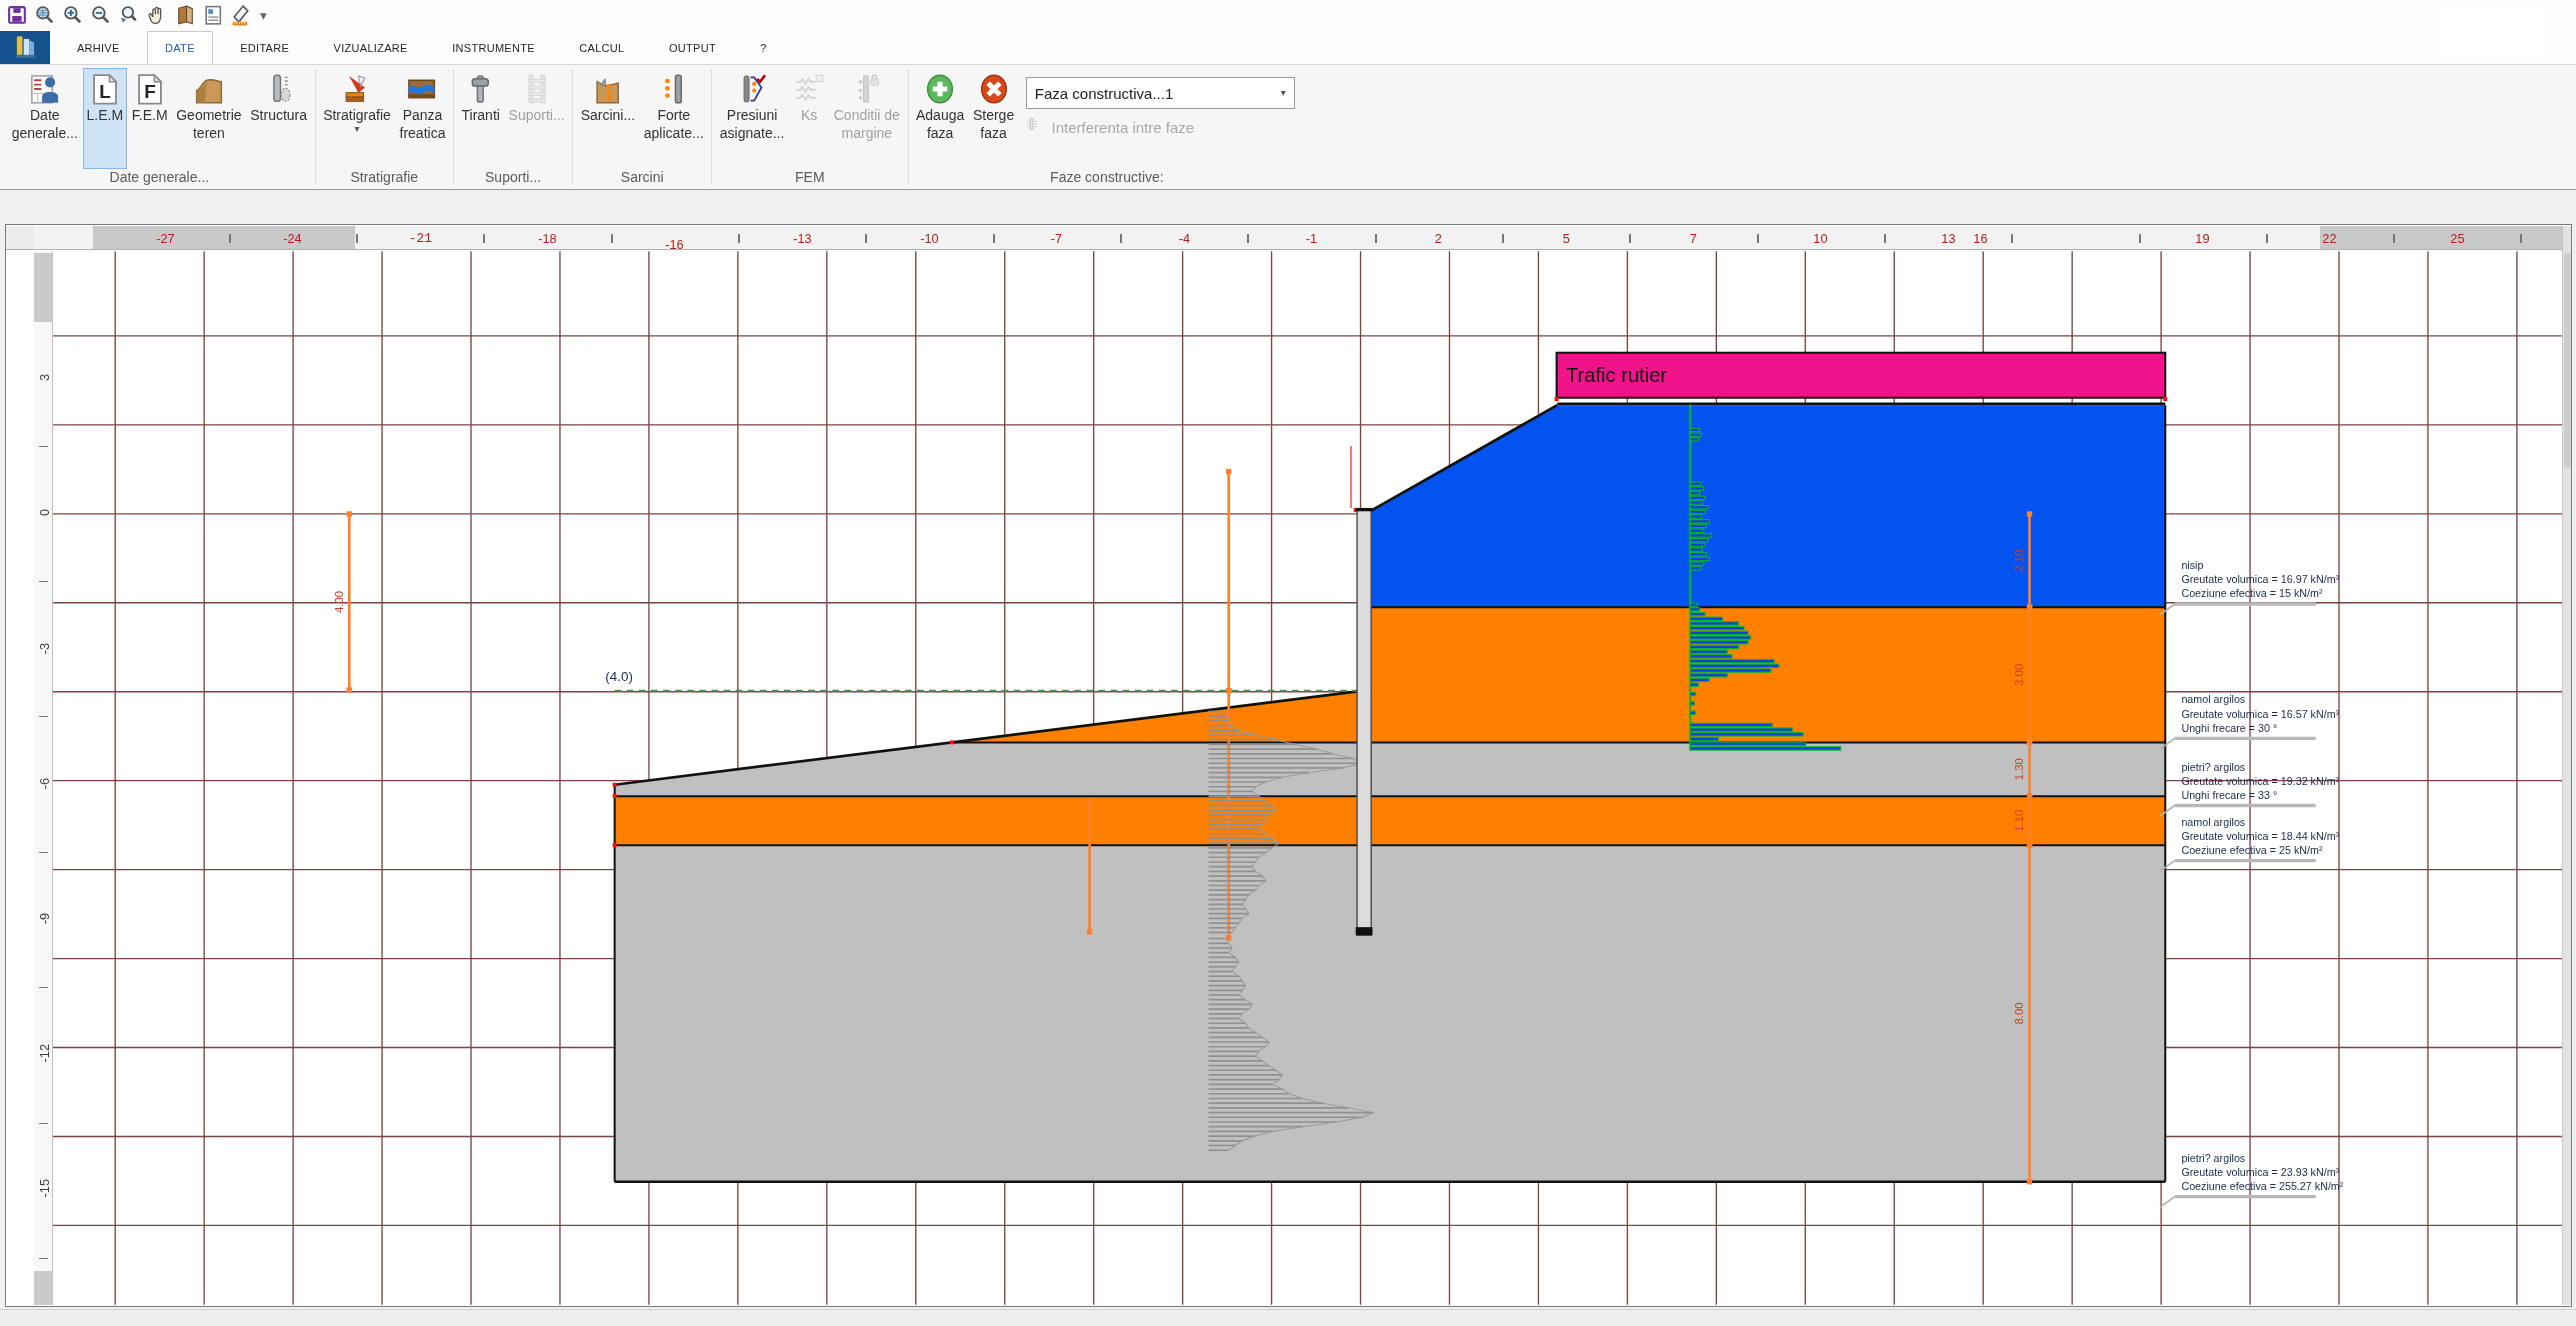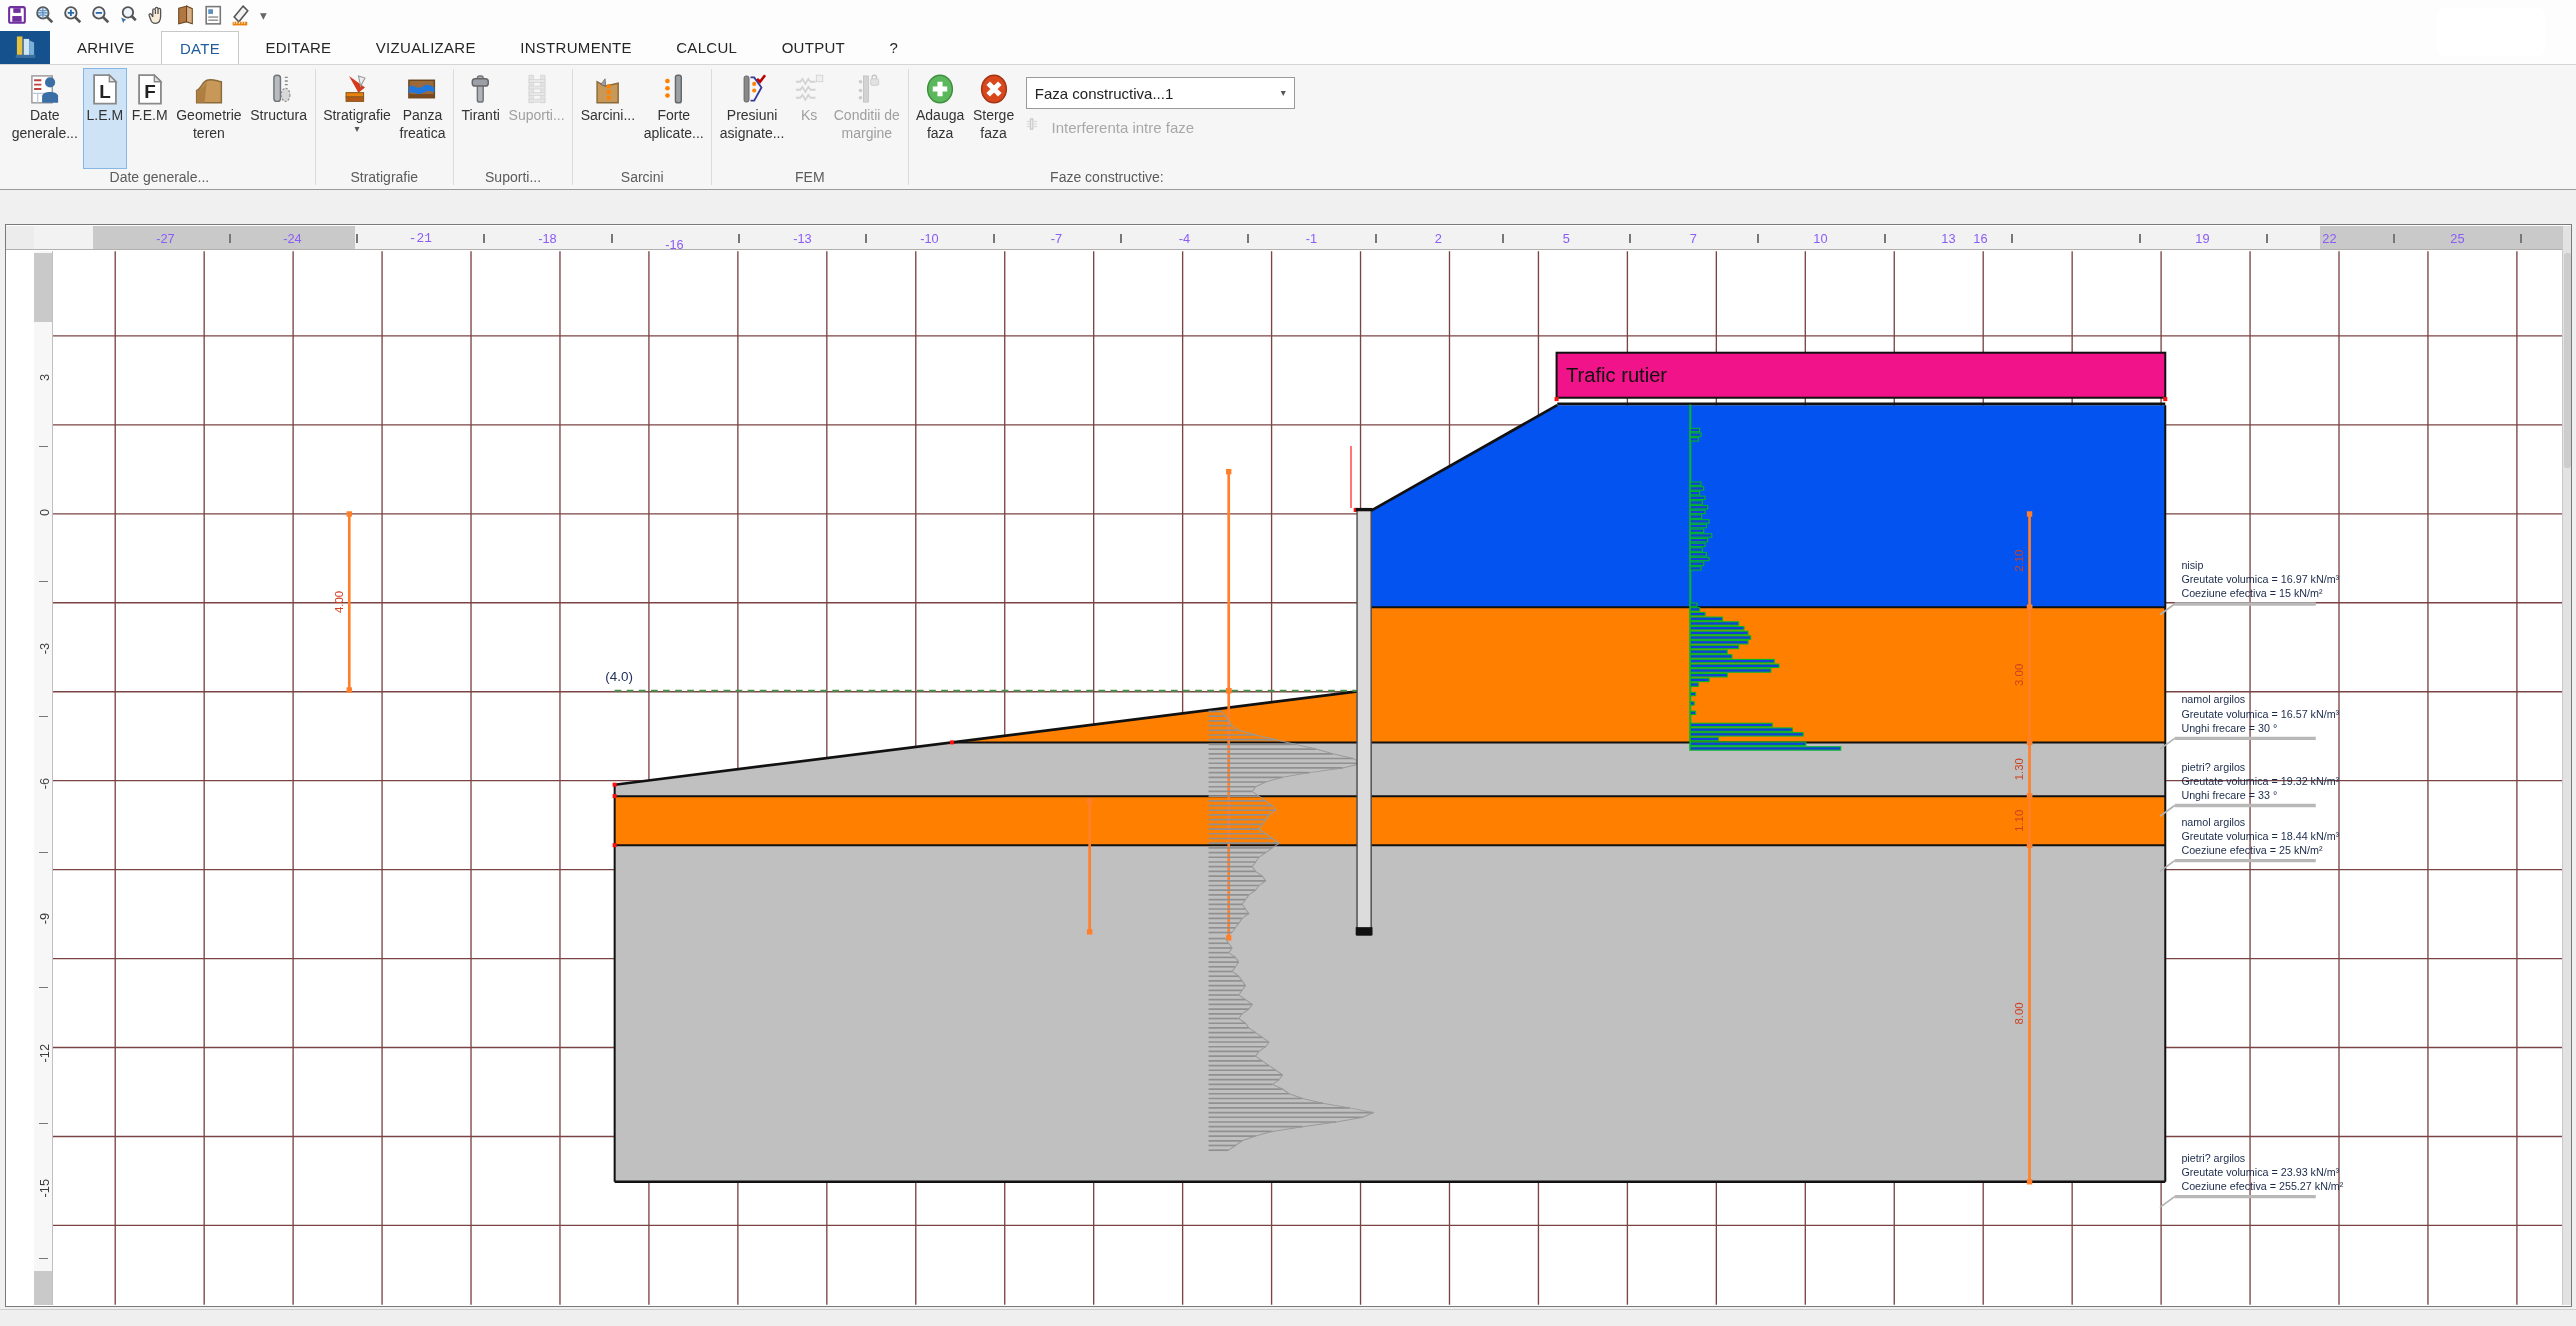--- a/index.html
+++ b/index.html
@@ -12,21 +12,21 @@
     display:flex; align-items:center; padding-left:5.4px; gap:4px; }
   .qat-btn { width:24px; height:24px; display:flex; align-items:center; justify-content:center; cursor:default; }
   .qat-btn svg { width:23px; height:23px; }
   .qat-caret { font-size:13.4px; color:#666; padding:0 2.7px; }
 
   
   #tabrow { position:absolute; left:0; top:31px; width:2576px; height:34px; background:#fdfdfd;
     display:flex; align-items:stretch; border-bottom:0.7px solid #d5d5d5;}
   #appbtn { width:50px; background:#15518d; display:flex; align-items:center; justify-content:center; }
   #appbtn svg { width:27px; height:27px; }
-  .menu-tab { display:flex; align-items:center; padding:0 17.5px; margin-left:9.4px; font-size:15px;
+  .menu-tab { display:flex; align-items:center; padding:0 17.5px; margin-left:9.4px; font-size:11px;
     color:#262626; letter-spacing:0.3px; }
   .menu-tab.active { background:#fff; border:0.7px solid #c9c9c9; border-bottom:none; color:#1e5c9e; }
 
   
   #ribbon { position:absolute; left:0; top:65px; width:2576px; height:125px; background:#f6f6f6;
     border-bottom:1.3px solid #9a9a9a; display:flex; align-items:stretch; padding-left:4px; }
   .rgroup { display:flex; flex-direction:column; padding:2.7px 4px 0 4px; position:relative; }
   .rgroup-buttons { flex:1; display:flex; align-items:stretch; gap:1.3px; }
   .rgroup-label { height:20px; text-align:center; font-size:14px; color:#5b5b5b; line-height:17.5px; }
   .rdivider { width:0.7px; background:#dcdcdc; margin:4px 0; }
@@ -52,21 +52,21 @@
   #doctab { height:30px; margin-left:5.4px; background:#fff; border:0.7px solid #9a9a9a; border-bottom:none;
     min-width:202px; display:flex; align-items:center; padding:0 12px; font-size:15px; color:#1c1c2e; }
 
   
   #frame { position:absolute; left:5.4px; top:224px; width:2567px; height:1083px;
     border:1.3px solid #7a7a7a; background:#fff; }
   #hruler { position:absolute; left:28px; top:1.3px; width:2532px; height:24px; background:#f2f2f2;
     border-bottom:0.7px solid #b0b0b0; overflow:hidden; }
   .hl { position:absolute; top:0; height:100%; background:#c9c9c9; }
   .htick { position:absolute; top:7.4px; width:1.3px; height:9.4px; background:#777; }
-  .hnum { position:absolute; top:4.7px; transform:translateX(-50%); font-size:12.8px; color:#8b5cf6;text-align:right; }
+  .hnum { position:absolute; top:4.7px; transform:translateX(-50%); font-size:12.8px; color:#b91c1c;text-align:right; }
   #corner { position:absolute; left:0; top:1.3px; width:28px; height:24px; background:#ececec; border-bottom:0.7px solid #b0b0b0; }
   #vruler { position:absolute; left:28px; top:25.5px; width:19px; height:1054px; background:#f7f7f7;
     border-right:0.7px solid #c0c0c0; overflow:hidden; }
   .vhl { position:absolute; left:0; width:100%; background:#c9c9c9; }
   .vtick { position:absolute; left:4.7px; height:1.3px; width:9.4px; background:#777; }
   .vnum { position:absolute; left:1.3px; transform:rotate(-90deg); transform-origin:center; font-size:12.8px; color:#3a3a3a; width:16px; text-align:center; }
   #draw-wrap { position:absolute; left:47px; top:25.5px; width:2510px; height:1054px; background:#fff; overflow:hidden; }
   #vscroll { position:absolute; right:0; top:1.3px; width:9.4px; height:1079px; background:#e2e2e2; border-left:0.7px solid #c8c8c8;}
   #vscroll .thumb { position:absolute; top:27px; left:1.3px; width:6.7px; height:215px; background:#cdcdcd; border-radius:2.7px; }
   #bottomstrip { position:absolute; left:0; top:1309px; width:2576px; height:17.5px; background:#efefef; border-top:0.7px solid #cfcfcf; }

